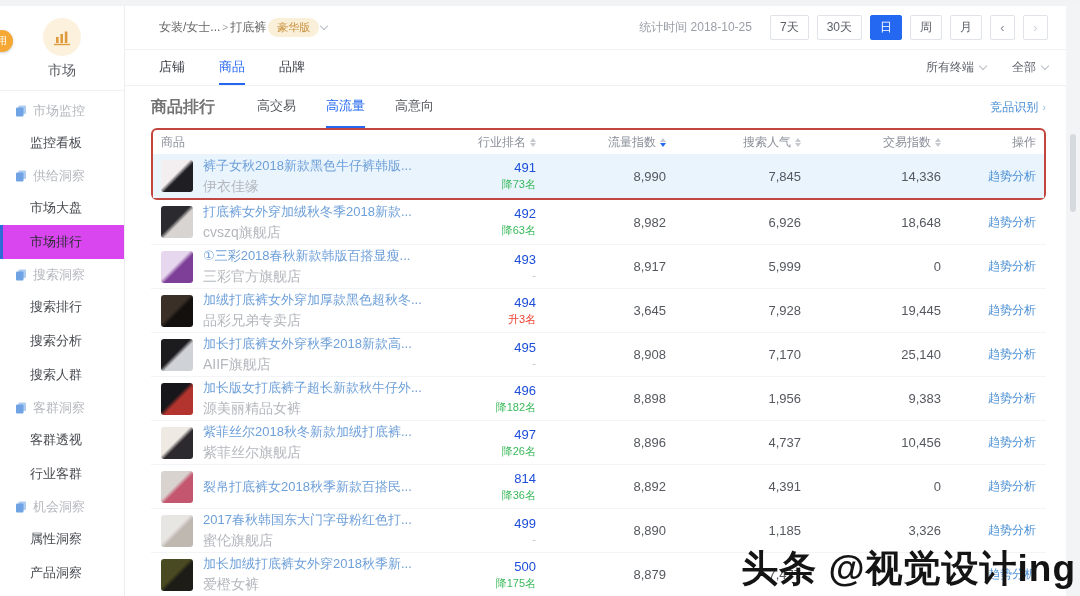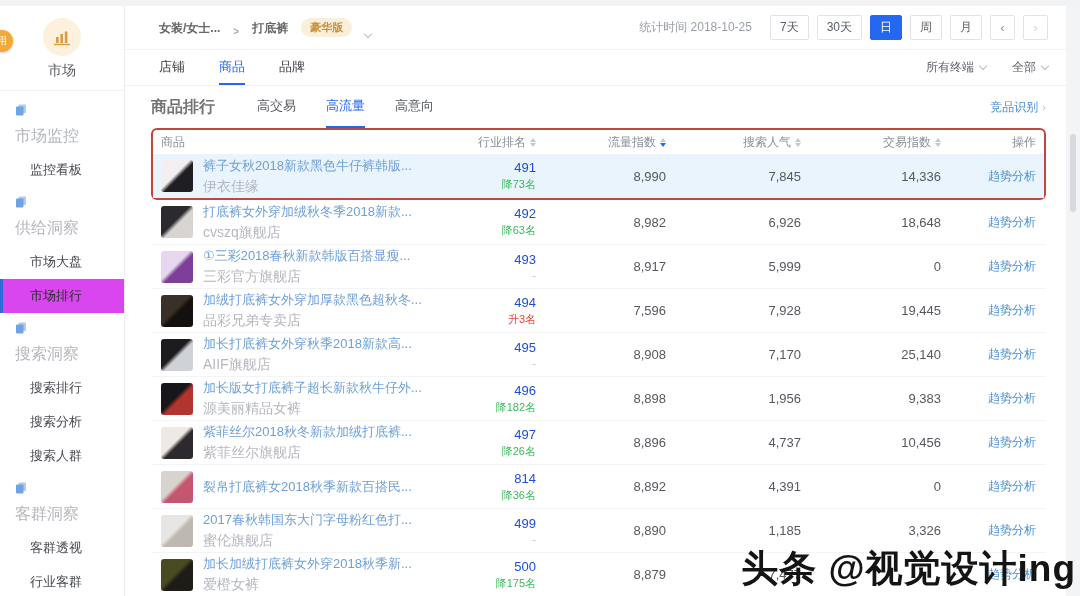--- a/index.html
+++ b/index.html
@@ -12,33 +12,33 @@
   .top-strip { height:6px; background:#f2f3f5; }
   .layout { display:flex; height:590px; }
 
   
   .sidebar { width:125px; flex-shrink:0; background:#fff; border-right:1px solid #ebedf0; position:relative; }
   .module { text-align:center; padding:12px 0 10px; border-bottom:1px solid #f0f1f3; }
   .module-icon { width:38px; height:38px; border-radius:50%; background:#fcf1dd; margin:0 auto 6px;
     display:flex; align-items:center; justify-content:center; }
   .module-label { font-size:14px; color:#595c61; }
   .side-groups { padding-top:4px; }
-  .side-group-label { display:flex; align-items:flex-start; gap:6px; padding:7px 0 6px 15px;
-    color:#b4b7bc; font-size:16px;flex-direction:column; }
+  .side-group-label { display:flex; align-items:flex-end; gap:6px; padding:7px 0 6px 15px;
+    color:#b4b7bc; font-size:13px; }
   .side-item { padding:8px 0 8px 30px; font-size:13px; color:#46494e; cursor:pointer; }
   .side-item.active { background:#d946ef; border-left:3px solid #2e6bd6; padding-left:27px; color:#2b2e33; }
 
   
   .main { flex:1; min-width:0; display:flex; flex-direction:column; background:#fff; }
   .right-strip { width:14px; background:#f3f4f6; position:relative; }
   .scroll-thumb { position:absolute; top:128px; left:4px; width:6px; height:78px; border-radius:3px; background:#d6d9dd; }
 
   .topbar { height:44px; display:flex; align-items:center; padding:0 18px 0 34px;
     border-bottom:1px solid #f0f1f3; }
-  .crumb { color:#666; font-size:12px; display:flex; align-items:flex-end; gap:13px; cursor:pointer;font-weight:bold; }
+  .crumb { color:#666; font-size:12px; display:flex; align-items:center; gap:2px; cursor:pointer; }
   .crumb .sep { color:#aaa; font-size:10px; }
   .badge { background:#faf0da; color:#c8903a; font-size:11px; padding:2px 9px; border-radius:10px; }
   .chev { width:6px; height:6px; border-right:1.5px solid #b9bdc4; border-bottom:1.5px solid #b9bdc4;
     display:inline-block; transform:rotate(45deg); margin-top:-3px; }
   .top-right { margin-left:auto; display:flex; align-items:center; gap:8px; }
   .stat-label { color:#9a9ea6; font-size:12px; margin-right:10px; }
   .range-btn { height:25px; min-width:30px; padding:0 9px; border:1px solid #e0e3e8; border-radius:2px;
     background:#fff; color:#5a5e66; font-size:12px; cursor:pointer; font-family:inherit; }
   .range-btn.active { background:#2468f2; border-color:#2468f2; color:#fff; }
   .nav-btn { width:25px; height:25px; border:1px solid #e0e3e8; border-radius:2px; background:#fff;
@@ -331,21 +331,21 @@
               <div class="thumb" style="background: linear-gradient(135deg, rgb(58, 48, 39) 45%, rgb(20, 16, 14) 55%);"></div>
               <div class="pinfo">
                 <a class="ptitle">加绒打底裤女外穿加厚款黑色超秋冬...</a>
                 <div class="pshop">品彩兄弟专卖店</div>
               </div>
             </div>
             <div class="c1">
               <div class="rank-num">494</div>
               <div class="rank-chg up">升3名</div>
             </div>
-            <div class="c2 num">7,596</div>
+            <div class="c2 num">3,645</div>
             <div class="c3 num">7,928</div>
             <div class="c4 num">19,445</div>
             <div class="c5"><span class="action-link">趋势分析</span></div>
           </div>
           <div class="trow">
             <div class="c0">
               <div class="thumb" style="background: linear-gradient(135deg, rgb(28, 28, 30) 45%, rgb(207, 210, 214) 55%);"></div>
               <div class="pinfo">
                 <a class="ptitle">加长打底裤女外穿秋季2018新款高...</a>
                 <div class="pshop">AIIF旗舰店</div>

